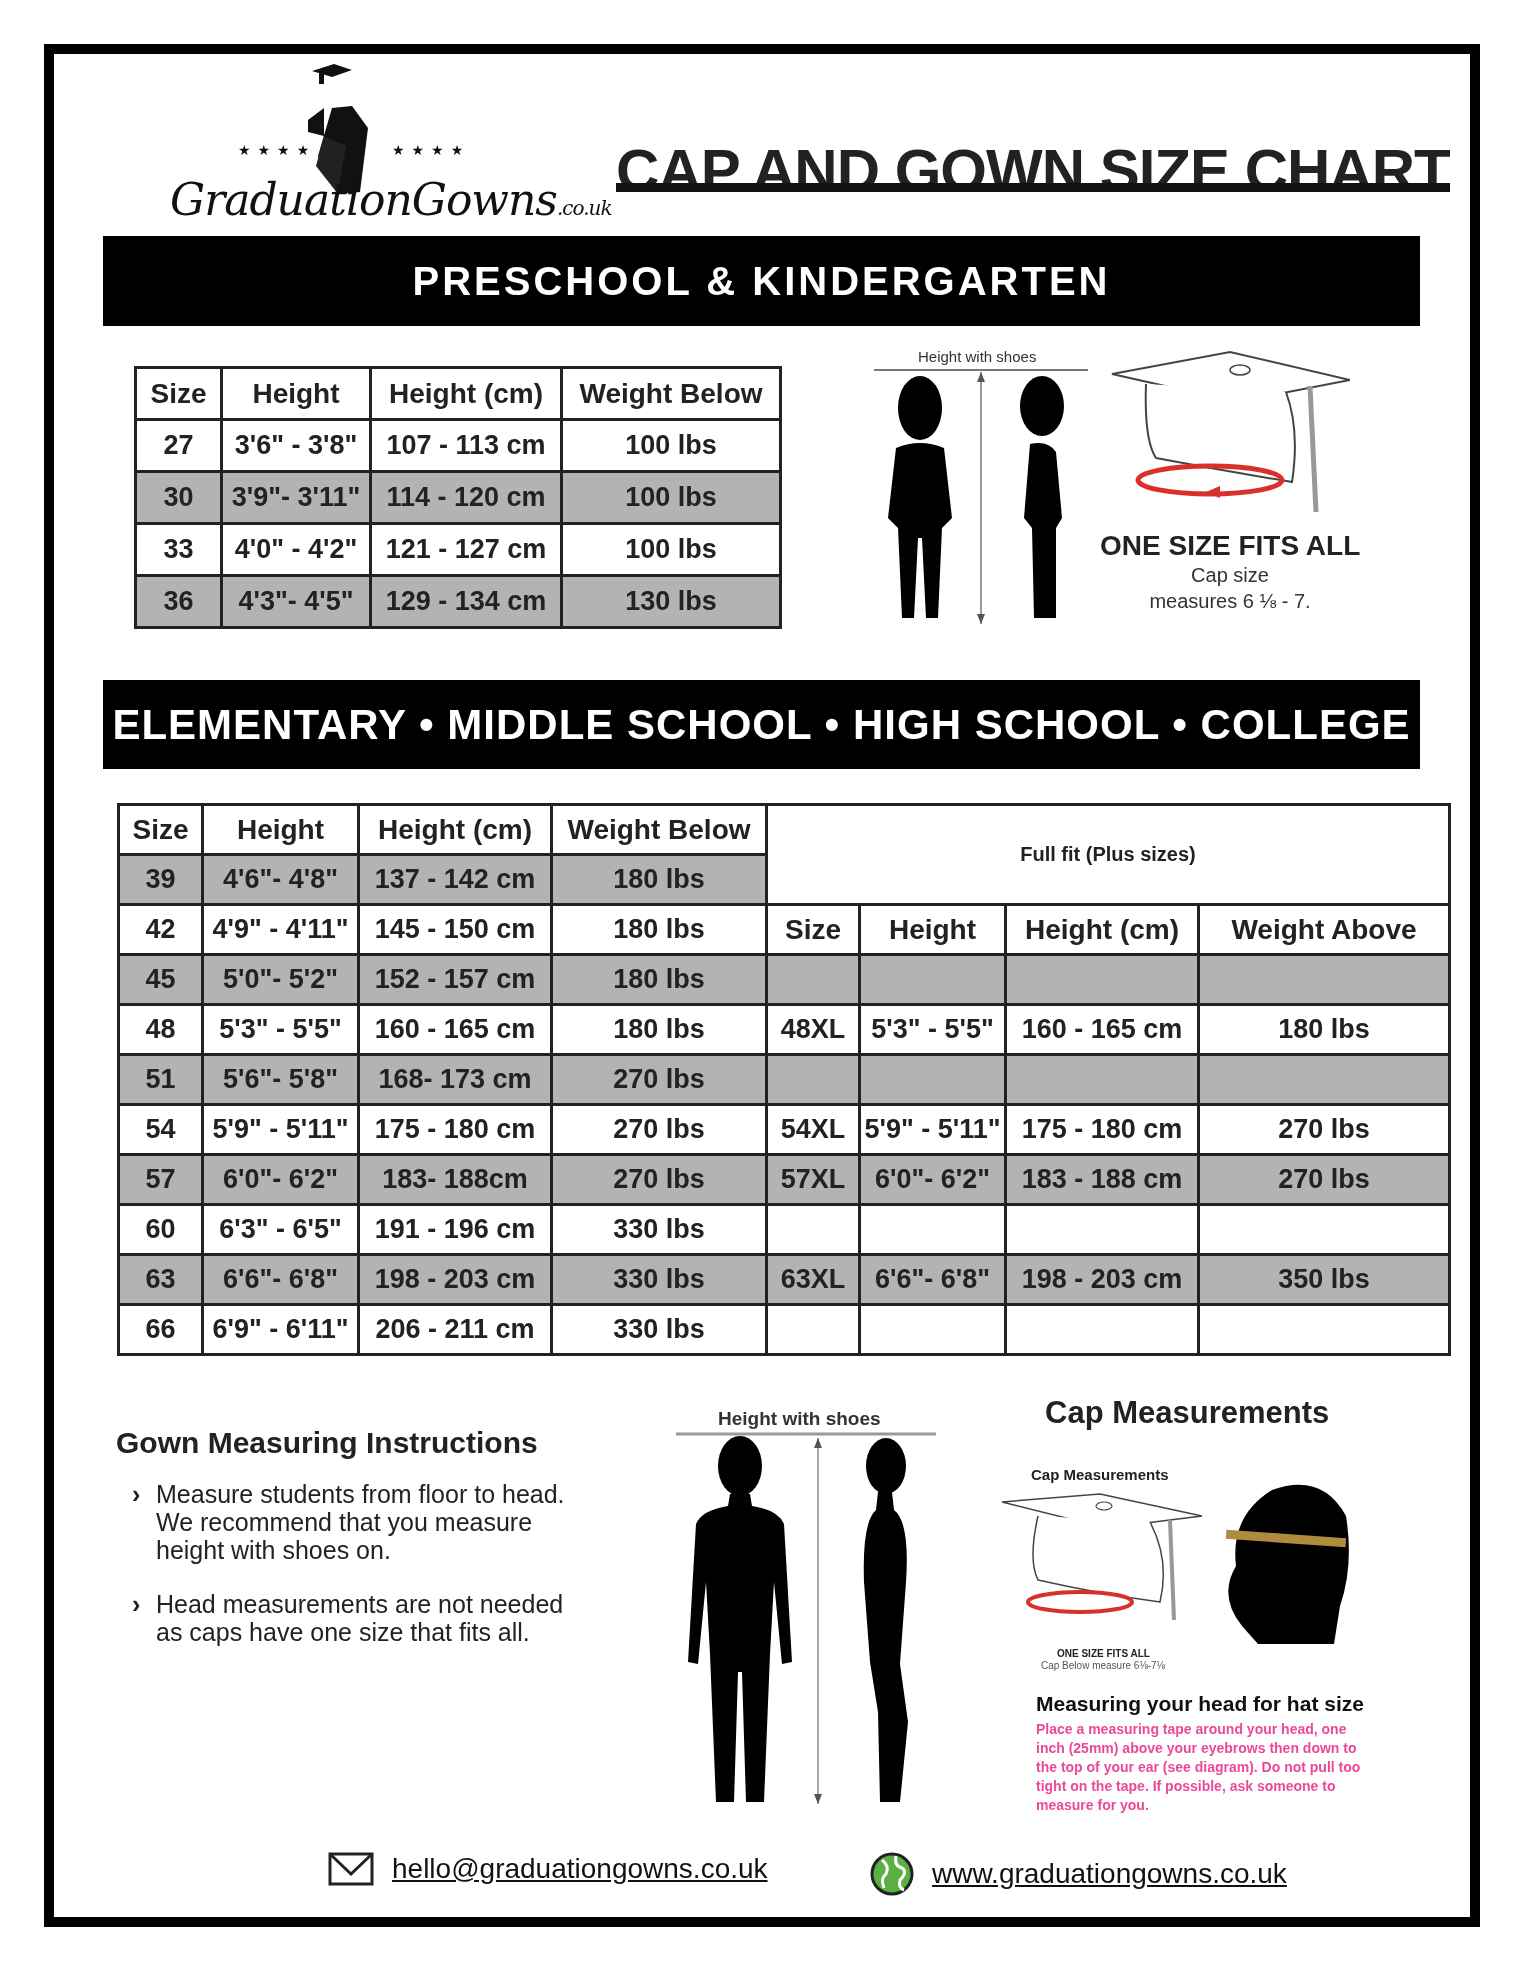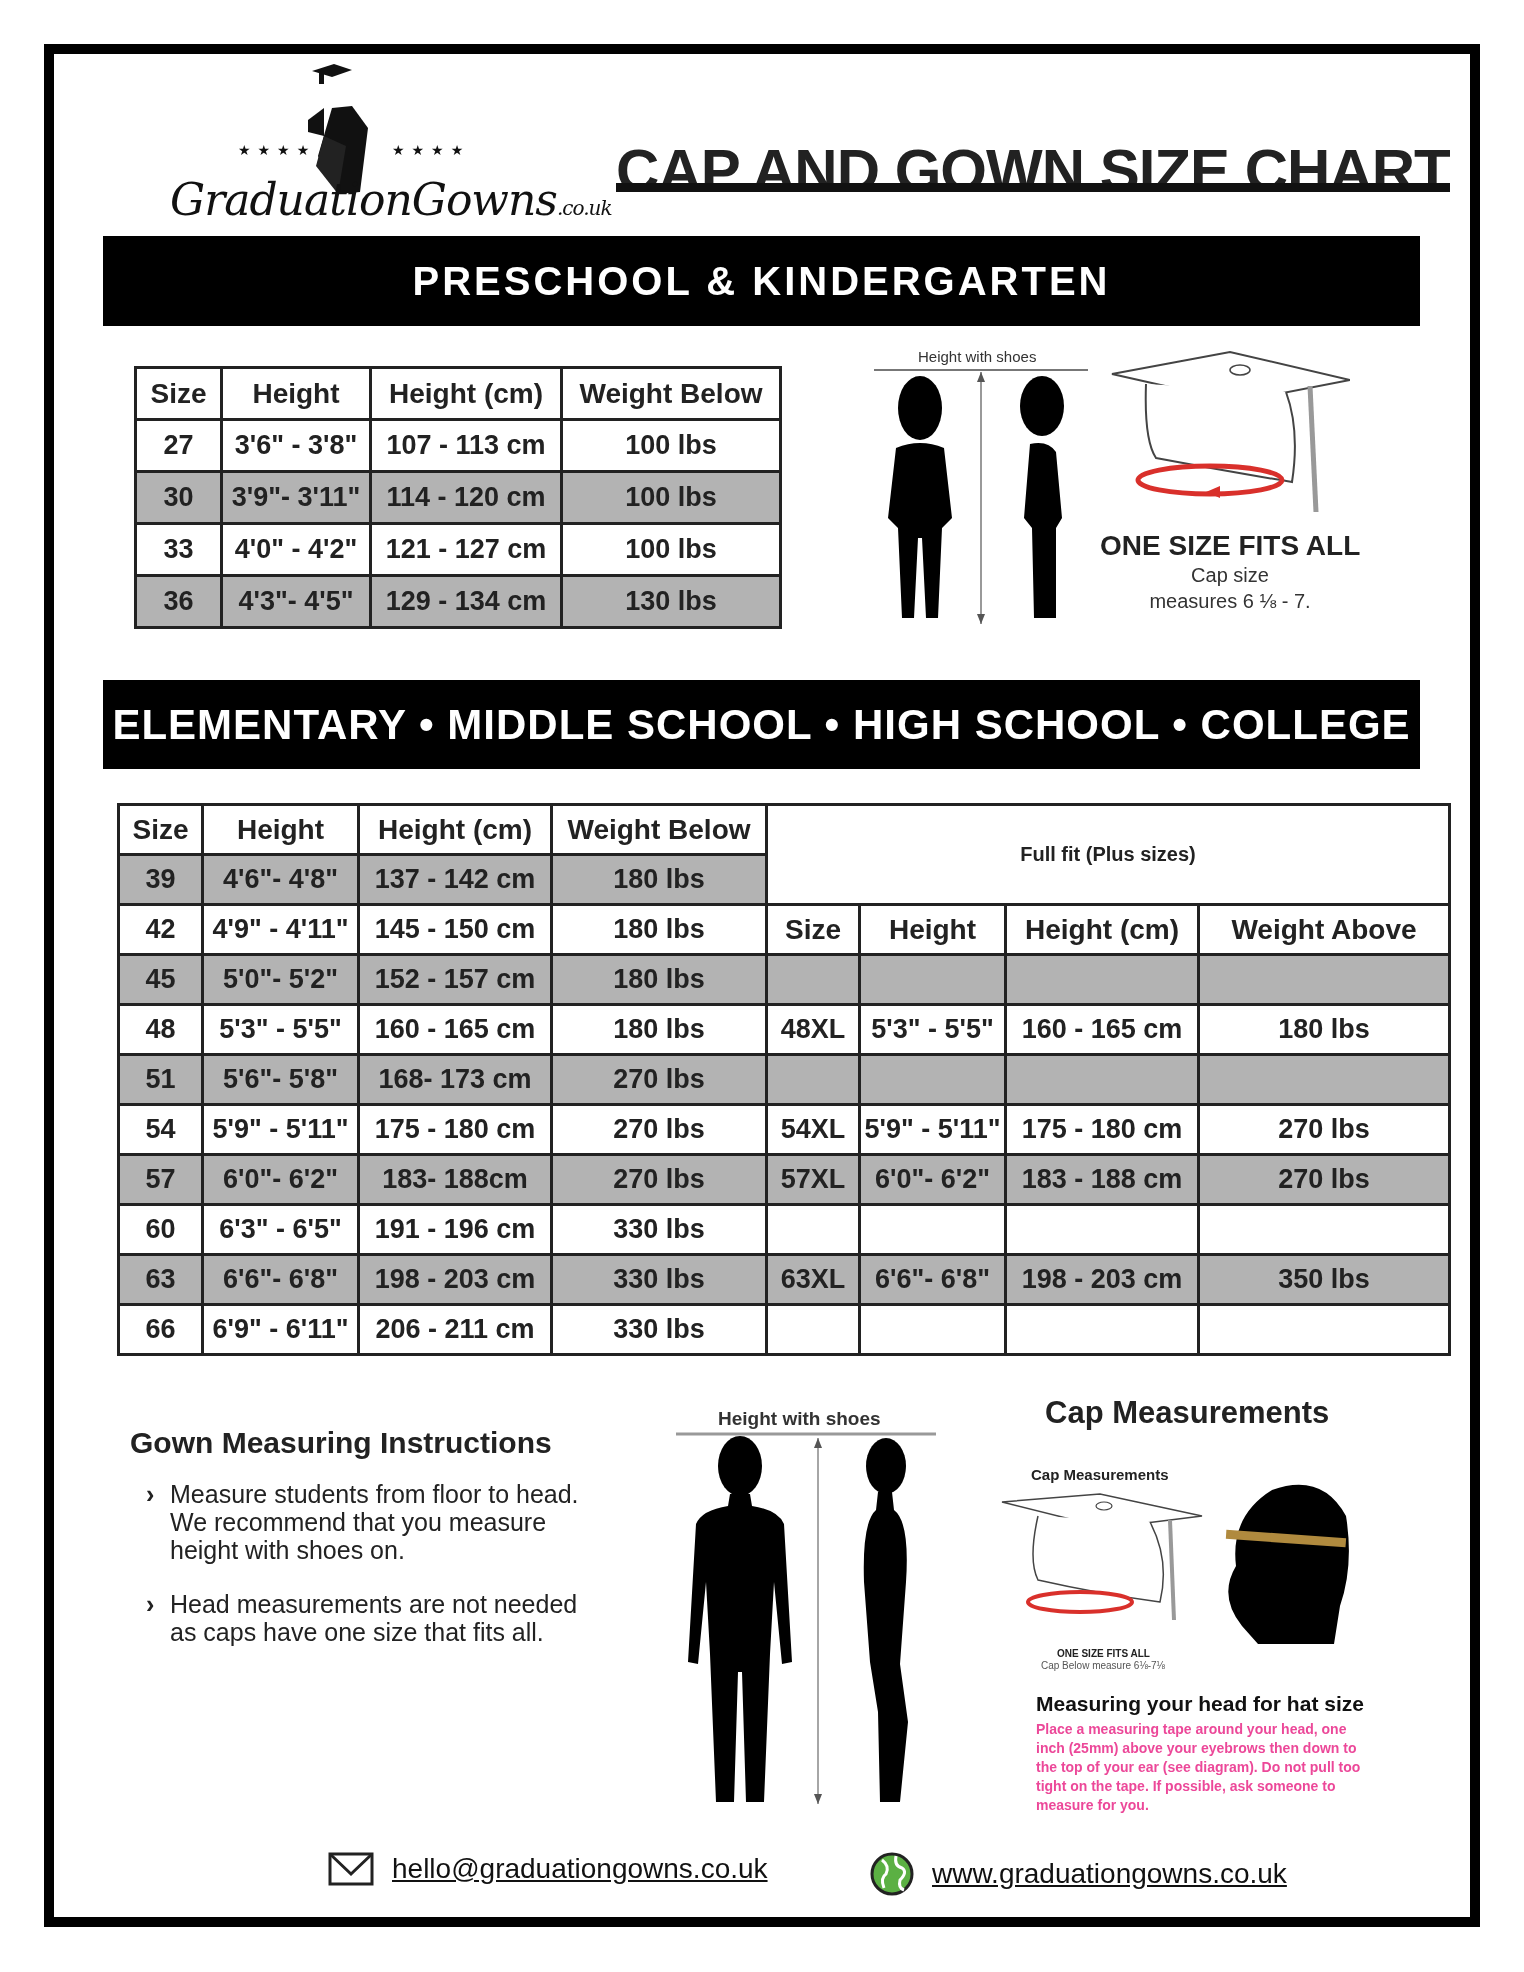--- a/index.html
+++ b/index.html
@@ -33,21 +33,21 @@
 
   .t2 { left: 117px; top: 803px; font-size: 27px; }
   .t2 td, .t2 th { height: 50px; }
   .t2 th { font-size: 28px; }
 
   .caption-sm { font-size: 15px; color: #333; white-space: nowrap; }
   .osfa { left: 1100px; top: 530px; width: 260px; text-align: center; }
   .osfa .big { font-size: 28px; font-weight: bold; color: #222; white-space: nowrap; }
   .osfa .sub { font-size: 20px; color: #333; line-height: 26px; }
 
-  .instr { left: 130px; top: 1426px; width: 460px; }
+  .instr { left: 116px; top: 1426px; width: 460px; }
   .instr h3 { font-size: 30px; font-weight: bold; color: #222; margin-bottom: 20px; white-space: nowrap; }
   .instr li { list-style: none; position: relative; padding-left: 40px; font-size: 25px; line-height: 28px; color: #222; margin-bottom: 26px; }
   .instr li .chev { position: absolute; left: 16px; top: 0; font-weight: bold; }
 
   .capm-title { left: 1045px; top: 1395px; font-size: 31px; font-weight: bold; color: #222; white-space: nowrap; }
   .capm-small { left: 1031px; top: 1466px; font-size: 15px; font-weight: bold; color: #222; white-space: nowrap; }
   .capm-osfa { left: 1057px; top: 1648px; font-size: 10px; font-weight: bold; color: #222; white-space: nowrap; }
   .capm-osfa2 { left: 1041px; top: 1660px; font-size: 10px; color: #555; white-space: nowrap; }
   .hat-head { left: 1036px; top: 1692px; font-size: 21px; font-weight: bold; color: #111; white-space: nowrap; }
   .hat-body { left: 1036px; top: 1720px; width: 330px; font-size: 14px; font-weight: bold; line-height: 19px; color: #ec4899; }

